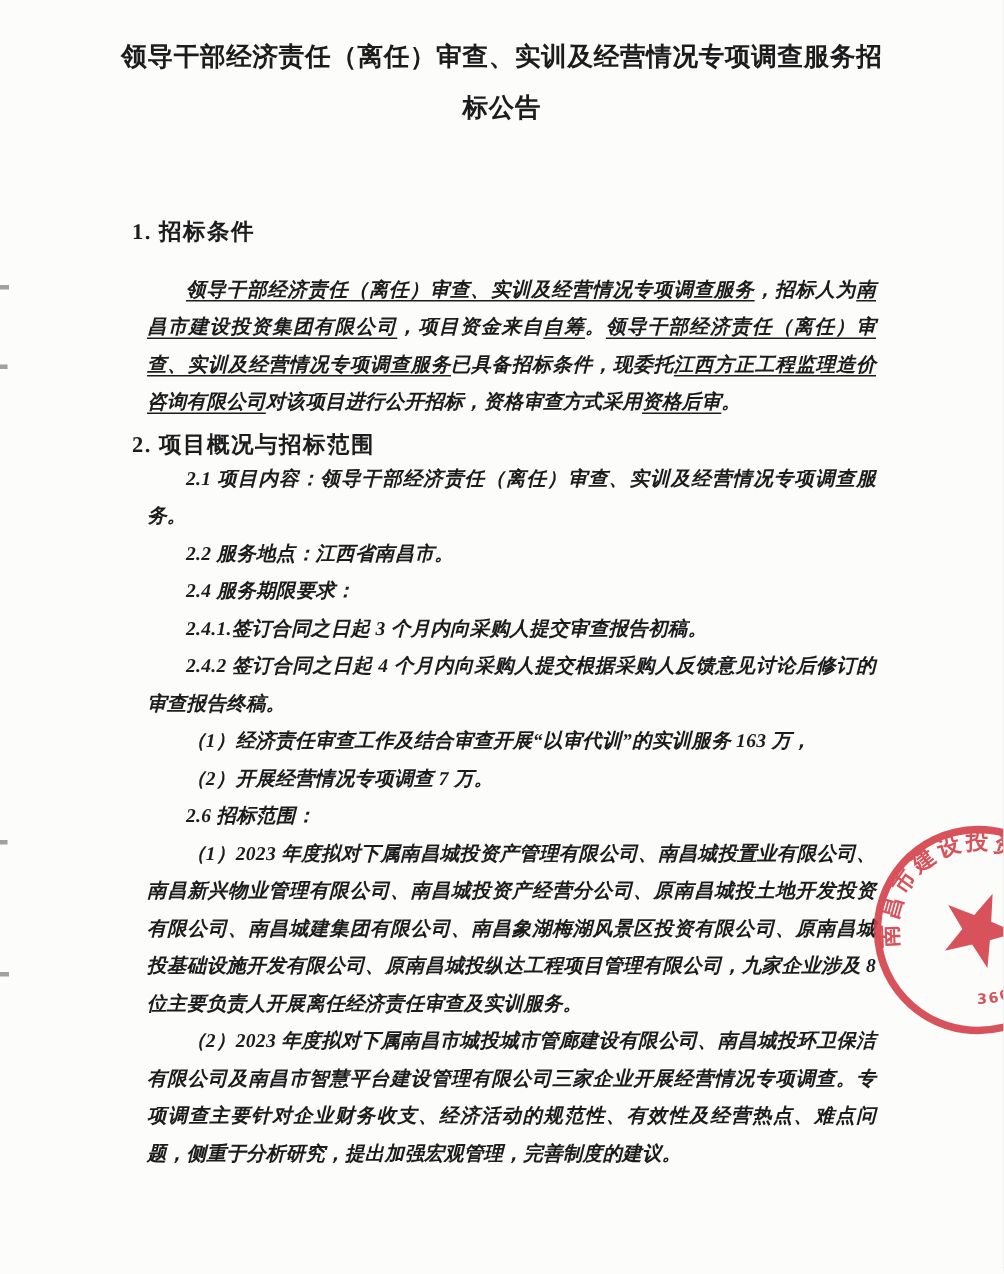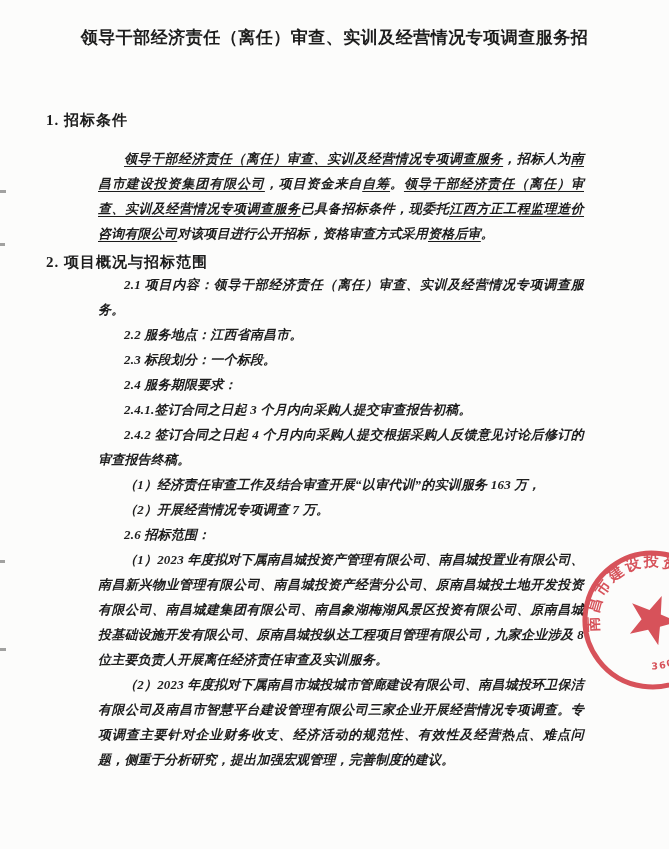--- a/index.html
+++ b/index.html
@@ -16,21 +16,21 @@
     font-weight: bold;
   }
   .title {
     margin-top: 21px;
     text-align: center;
     font-size: 17px;
     line-height: 34px;
     letter-spacing: 0.5px;
   }
   .sec-heading {
-    margin-left: 46px;
+    margin-left: 88px;
     font-size: 15px;
     letter-spacing: 1px;
   }
   #sec1-heading { margin-top: 56px; }
   #sec2-heading { margin-top: 7px; }
   .body-text {
     margin-left: 98px;
     width: 486px;
     font-size: 13px;
     line-height: 25px;
@@ -60,32 +60,32 @@
     opacity: 0.55;
   }
 </style>
 </head>
 <body>
 
 <div class="page">
 
   <div class="title">
     <div>领导干部经济责任（离任）审查、实训及经营情况专项调查服务招</div>
+    <div>标公告</div>
   </div>
 
   <div class="sec-heading" id="sec1-heading">1. 招标条件</div>
 
   <p class="body-text" id="sec1-paragraph"><span class="u">领导干部经济责任（离任）审查、实训及经营情况专项调查服务</span><span>，招标人为</span><span class="u">南昌市建设投资集团有限公司</span><span>，项目资金来自</span><span class="u">自筹</span><span>。</span><span class="u">领导干部经济责任（离任）审查、实训及经营情况专项调查服务</span><span>已具备招标条件，现委托</span><span class="u">江西方正工程监理造价咨询有限公司</span><span>对该项目进行公开招标，资格审查方式采用</span><span class="u">资格后审</span><span>。</span></p>
 
   <div class="sec-heading" id="sec2-heading">2. 项目概况与招标范围</div>
 
   <div class="items body-text">
     <p class="item">2.1 项目内容：领导干部经济责任（离任）审查、实训及经营情况专项调查服务。</p>
     <p class="item">2.2 服务地点：江西省南昌市。</p>
-    <p class="item">2.3 标段划分：一个标段。</p>
     <p class="item">2.4 服务期限要求：</p>
     <p class="item">2.4.1.签订合同之日起 3 个月内向采购人提交审查报告初稿。</p>
     <p class="item">2.4.2 签订合同之日起 4 个月内向采购人提交根据采购人反馈意见讨论后修订的审查报告终稿。</p>
     <p class="item">（1）经济责任审查工作及结合审查开展“以审代训”的实训服务 163 万，</p>
     <p class="item">（2）开展经营情况专项调查 7 万。</p>
     <p class="item">2.6 招标范围：</p>
     <p class="item">（1）2023 年度拟对下属南昌城投资产管理有限公司、南昌城投置业有限公司、南昌新兴物业管理有限公司、南昌城投资产经营分公司、原南昌城投土地开发投资有限公司、南昌城建集团有限公司、南昌象湖梅湖风景区投资有限公司、原南昌城投基础设施开发有限公司、原南昌城投纵达工程项目管理有限公司，九家企业涉及 8 位主要负责人开展离任经济责任审查及实训服务。</p>
     <p class="item">（2）2023 年度拟对下属南昌市城投城市管廊建设有限公司、南昌城投环卫保洁有限公司及南昌市智慧平台建设管理有限公司三家企业开展经营情况专项调查。专项调查主要针对企业财务收支、经济活动的规范性、有效性及经营热点、难点问题，侧重于分析研究，提出加强宏观管理，完善制度的建议。</p>
   </div>
 

